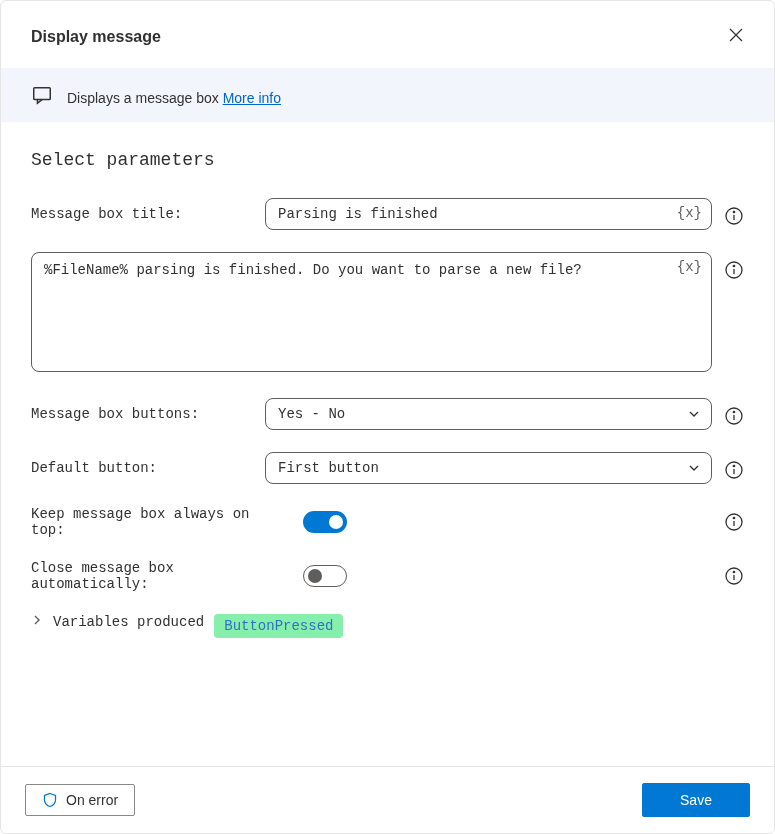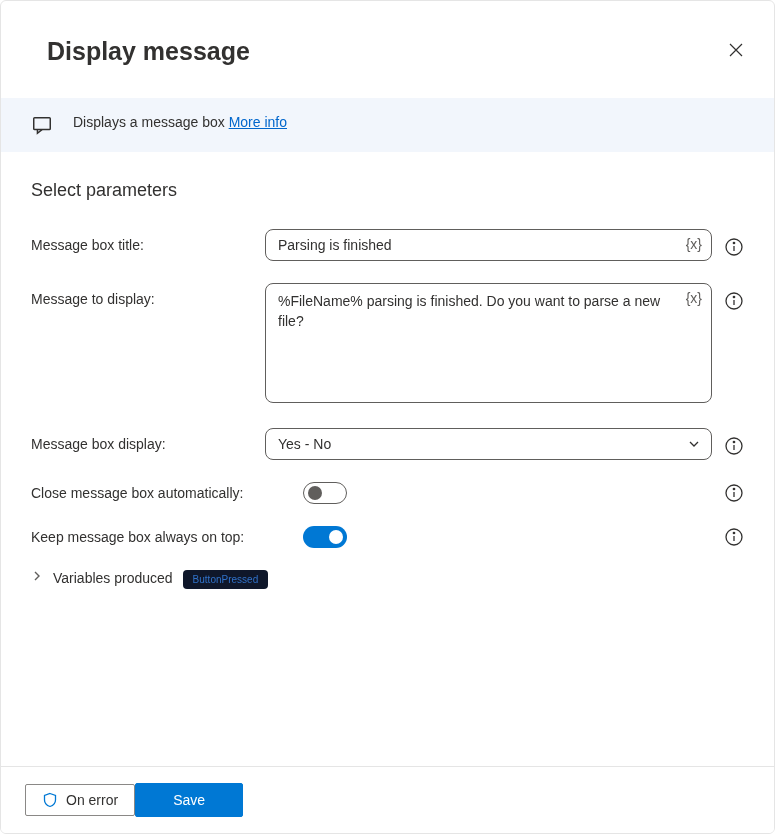--- a/index.html
+++ b/index.html
@@ -17,46 +17,47 @@
     flex-direction: column;
     overflow: hidden;
   }
   .header {
     display: flex;
     align-items: center;
     justify-content: space-between;
     padding: 20px 24px 16px 30px;
   }
   .header h1 {
-    font-size: 25px;
+    font-size: 16px;
     font-weight: 600;
-    margin: 16px;
+    margin: 0;
   }
   .close-btn {
     background: none;
     border: none;
     cursor: pointer;
     padding: 6px;
     color: #323130;
   }
   .info-banner {
     background: #f2f6fc;
     padding: 16px 30px;
     display: flex;
-    align-items: flex-start;
-    gap: 20px;
+    align-items: flex-end;
+    gap: 14px;
   }
   .info-banner a {
     color: #0066cc;
     text-decoration: underline;
   }
   .content {
     flex: 1;
     padding: 28px 30px 16px 30px;
     overflow-y: auto;
+    font-family: Liberation Mono, monospace;
   }
   .section-title {
     font-size: 18px;
     font-weight: 400;
     margin: 0 0 28px 0;
     color: #323130;
   }
   .form-row {
     display: flex;
     align-items: flex-start;
@@ -153,33 +154,33 @@
   }
   .vars-chevron {
     color: #605e5c;
     cursor: pointer;
   }
   .vars-label {
     font-weight: 500;
     color: #323130;
   }
   .var-chip {
-    background: #0f172a;
+    background: #86efac;
     color: #3071c8;
     padding: 4px 10px;
     border-radius: 4px;
-    font-size: 10px;
+    font-size: 14px;
     cursor: pointer;
   }
   .footer {
     border-top: 1px solid #e5e5e5;
     padding: 16px 24px;
     display: flex;
     align-items: center;
-    justify-content: flex-start;
+    justify-content: space-between;
     background: #fff;
   }
   .btn {
     border-radius: 2px;
     padding: 8px 20px;
     font-family: inherit;
     font-size: 14px;
     cursor: pointer;
     min-width: 108px;
   }
@@ -236,77 +237,92 @@
       <span class="var-token">{x}</span>
     </div>
     <svg class="info-icon" viewBox="0 0 20 20" fill="none" stroke="currentColor" stroke-width="1.3">
         <circle cx="10" cy="10" r="8"></circle>
         <line x1="10" y1="9" x2="10" y2="14"></line>
         <circle cx="10" cy="6" r="0.7" fill="currentColor"></circle>
       </svg>
   </div>
 
   <div class="form-row">
-    <label class="form-label">Message to display:</label>
     <div class="form-control">
       <textarea class="textarea-input" style="">%FileName% parsing is finished. Do you want to parse a new file?</textarea>
       <span class="var-token">{x}</span>
     </div>
     <svg class="info-icon" viewBox="0 0 20 20" fill="none" stroke="currentColor" stroke-width="1.3">
         <circle cx="10" cy="10" r="8"></circle>
         <line x1="10" y1="9" x2="10" y2="14"></line>
         <circle cx="10" cy="6" r="0.7" fill="currentColor"></circle>
       </svg>
   </div>
 
 
   <div class="form-row">
-    <label class="form-label">Message box display:</label>
+    <label class="form-label">Message box buttons:</label>
     <div class="form-control">
       <select class="text-input">
         <option>Yes - No</option>
       </select>
       <svg class="select-chevron" width="12" height="12" viewBox="0 0 12 12">
           <path d="M2 4 L6 8 L10 4" stroke="currentColor" stroke-width="1.3" fill="none"></path>
         </svg>
     </div>
     <svg class="info-icon" viewBox="0 0 20 20" fill="none" stroke="currentColor" stroke-width="1.3">
         <circle cx="10" cy="10" r="8"></circle>
         <line x1="10" y1="9" x2="10" y2="14"></line>
         <circle cx="10" cy="6" r="0.7" fill="currentColor"></circle>
       </svg>
   </div>
 
+  <div class="form-row">
+    <label class="form-label">Default button:</label>
+    <div class="form-control">
+      <select class="text-input">
+        <option>First button</option>
+      </select>
+      <svg class="select-chevron" width="12" height="12" viewBox="0 0 12 12">
+          <path d="M2 4 L6 8 L10 4" stroke="currentColor" stroke-width="1.3" fill="none"></path>
+        </svg>
+    </div>
+    <svg class="info-icon" viewBox="0 0 20 20" fill="none" stroke="currentColor" stroke-width="1.3">
+        <circle cx="10" cy="10" r="8"></circle>
+        <line x1="10" y1="9" x2="10" y2="14"></line>
+        <circle cx="10" cy="6" r="0.7" fill="currentColor"></circle>
+      </svg>
+  </div>
+
+  <div class="toggle-row">
+    <label class="form-label">Keep message box always on top:</label>
+    <div class="toggle on">
+        <div class="knob"></div>
+      </div>
+    <div class="spacer"></div>
+    <svg class="info-icon" style="margin-top:0" viewBox="0 0 20 20" fill="none" stroke="currentColor" stroke-width="1.3">
+        <circle cx="10" cy="10" r="8"></circle>
+        <line x1="10" y1="9" x2="10" y2="14"></line>
+        <circle cx="10" cy="6" r="0.7" fill="currentColor"></circle>
+      </svg>
+  </div>
 
   <div class="toggle-row">
     <label class="form-label">Close message box automatically:</label>
     <div class="toggle off">
         <div class="knob"></div>
       </div>
     <div class="spacer"></div>
     <svg class="info-icon" style="margin-top:0" viewBox="0 0 20 20" fill="none" stroke="currentColor" stroke-width="1.3">
         <circle cx="10" cy="10" r="8"></circle>
         <line x1="10" y1="9" x2="10" y2="14"></line>
         <circle cx="10" cy="6" r="0.7" fill="currentColor"></circle>
       </svg>
   </div>
 
-  <div class="toggle-row">
-    <label class="form-label">Keep message box always on top:</label>
-    <div class="toggle on">
-        <div class="knob"></div>
-      </div>
-    <div class="spacer"></div>
-    <svg class="info-icon" style="margin-top:0" viewBox="0 0 20 20" fill="none" stroke="currentColor" stroke-width="1.3">
-        <circle cx="10" cy="10" r="8"></circle>
-        <line x1="10" y1="9" x2="10" y2="14"></line>
-        <circle cx="10" cy="6" r="0.7" fill="currentColor"></circle>
-      </svg>
-  </div>
-
   <div class="vars-produced">
     <svg class="vars-chevron" width="12" height="12" viewBox="0 0 12 12">
         <path d="M4 2 L8 6 L4 10" stroke="currentColor" stroke-width="1.4" fill="none"></path>
       </svg>
     <span class="vars-label">Variables produced</span>
     <span class="var-chip">ButtonPressed</span>
   </div>
 </div>
 
 <div class="footer">

